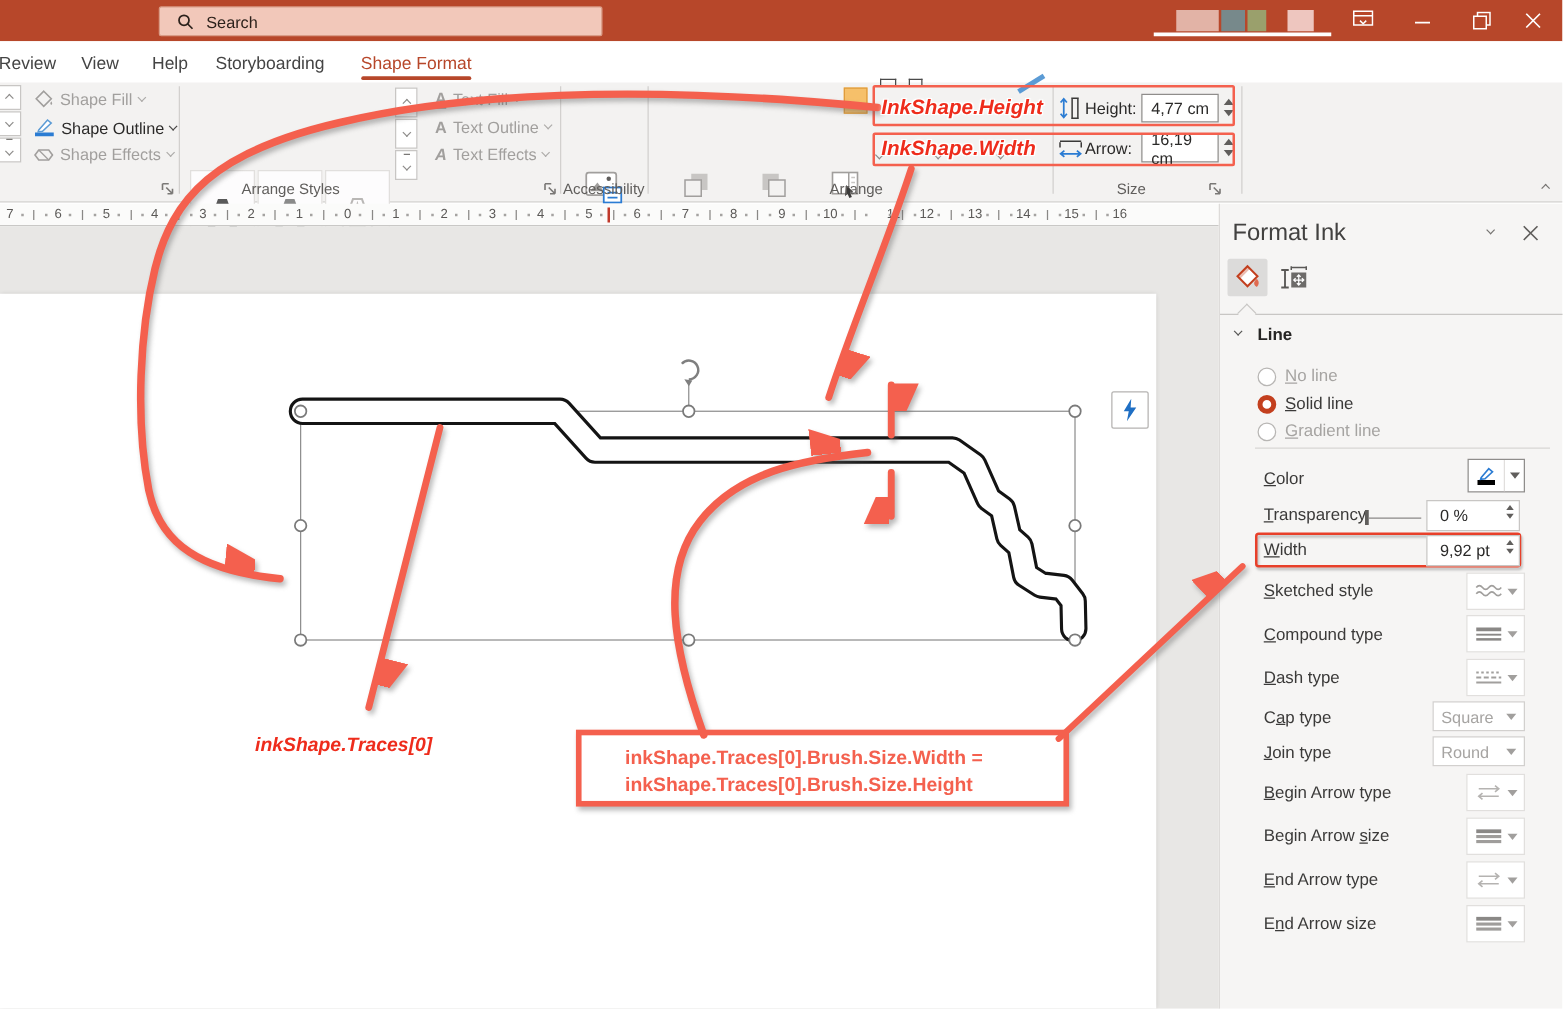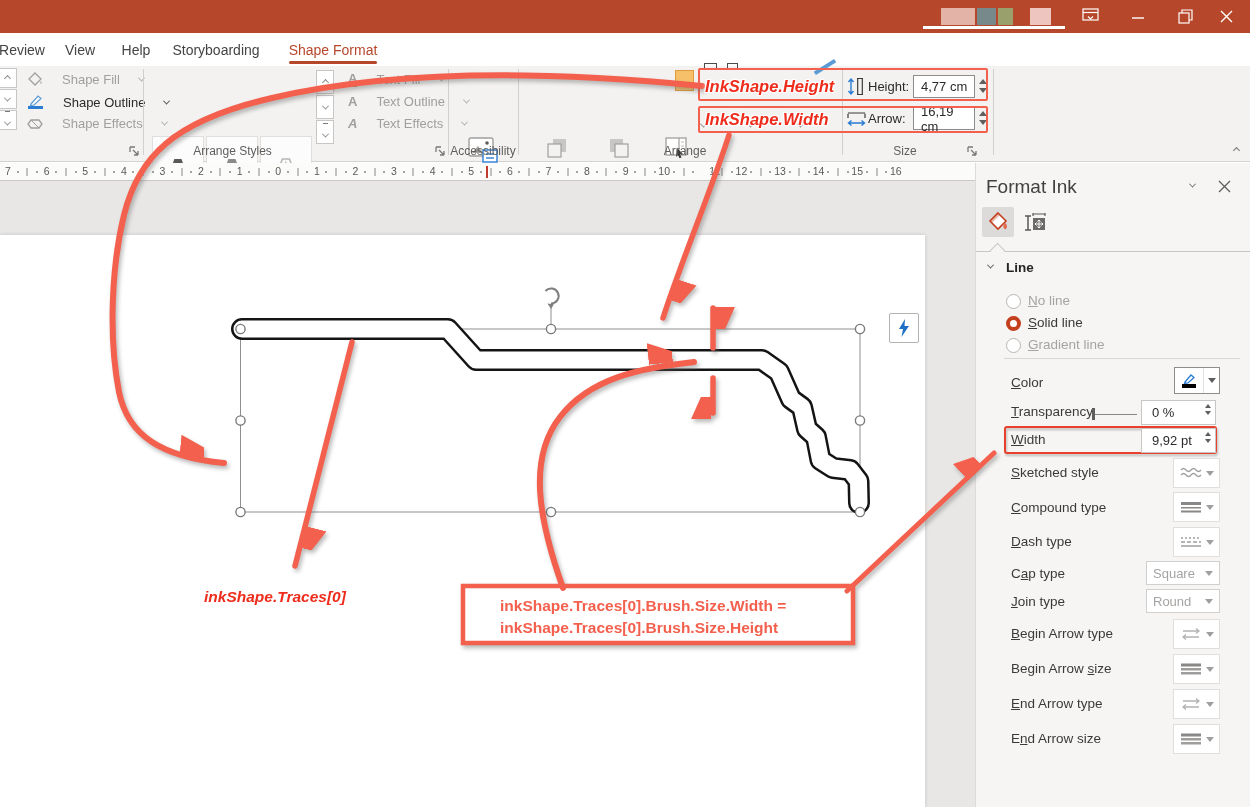--- a/index.html
+++ b/index.html
@@ -18,21 +18,21 @@
   #tabrow { left:0; top:33px; width:1250px; height:33px; background:#fff; }
   .tab { top:0; height:33px; display:flex; align-items:center; justify-content:center; font-size:14px; color:#444; cursor:default; }
   .tab.active { color:#b7472a; font-weight:normal; }
   .tab.active .underline { position:absolute; left:9px; right:9px; bottom:2px; height:3px; background:#b7472a; border-radius:2px; }
   .pillbtn { top:35px; height:28px; border:1px solid #c8c6c4; border-radius:4px; background:#fff; display:flex; align-items:center; justify-content:center; gap:6px; color:#b7472a; font-size:14.5px; }
 
   
   #ribbon { left:0; top:66px; width:1250px; height:96px; background:#f3f2f1; border-bottom:1px solid #d5d3d1; }
   .vsep { position:absolute; top:3px; bottom:6px; width:1px; background:#d2d0ce; }
   .grouplabel { position:absolute; bottom:3px; font-size:12px; color:#605e5c; text-align:center; }
-  .rbtn-row { position:absolute; display:flex; align-items:center; gap:19px; font-size:13px; white-space:nowrap; }
+  .rbtn-row { position:absolute; display:flex; align-items:center; gap:5px; font-size:13px; white-space:nowrap; }
   .rbtn-row.disabled { color:#a19f9d; }
   .rbtn-row.enabled { color:#2b2a29; }
   .chev { display:inline-block; width:5px; height:5px; border-right:1.4px solid currentColor; border-bottom:1.4px solid currentColor; transform:rotate(45deg) translate(-1px,-1px); opacity:.85; }
   .minibtn { position:absolute; background:#fff; border:1px solid #c8c6c4; display:flex; align-items:center; justify-content:center; color:#7a7876; }
   .wordart-tile { position:absolute; top:70px; width:52px; height:75px; background:#fdfcfd; border:1px solid #e1dfdd; display:flex; align-items:center; justify-content:center; font-size:42px; font-weight:bold; }
   .two-line-btn { position:absolute; top:70px; width:58px; text-align:center; font-size:13px; line-height:16px; }
   .launcher { position:absolute; width:12px; height:12px; }
   .spin { position:absolute; width:11px; display:flex; flex-direction:column; gap:4px; align-items:center; }
   .spin .up { width:0;height:0;border-left:4px solid transparent;border-right:4px solid transparent;border-bottom:5px solid #605e5c; }
   .spin .dn { width:0;height:0;border-left:4px solid transparent;border-right:4px solid transparent;border-top:5px solid #605e5c; }
@@ -79,20 +79,27 @@
   .anno-label { position:absolute; z-index:61; font-weight:bold; color:#ee2c1c; pointer-events:none;
      text-shadow:-1px -1px 0 #fff,1px -1px 0 #fff,-1px 1px 0 #fff,1px 1px 0 #fff,0 0 4px #fff;font-style:italic; }
   .redbox { position:absolute; border:2px solid #f4604e; border-radius:2px; z-index:59; pointer-events:none; }
   #canvas-svg { left:0; top:0; width:1250px; height:807px; z-index:5; }
   u { text-decoration:underline; }
 </style>
 </head>
 <body>
 
 <div id="titlebar" class="abs">
+  <div id="searchbox" class="abs">
+    <svg width="13" height="13" viewBox="0 0 13 13">
+        <circle cx="5.2" cy="5.2" r="4" fill="none" stroke="#2c211b" stroke-width="1.4"></circle>
+        <line x1="8.2" y1="8.2" x2="12" y2="12" stroke="#2c211b" stroke-width="1.4"></line>
+      </svg>
+    <span>Search</span>
+  </div>
   <div class="abs swatch" style="left:941px;width:34px;background:#e2b3a6"></div>
   <div class="abs swatch" style="left:977px;width:19px;background:#77898b"></div>
   <div class="abs swatch" style="left:998px;width:15px;background:#9aa06c"></div>
   <div class="abs swatch" style="left:1030px;width:21px;background:#eec6bf"></div>
   <div id="swatchbar" class="abs"></div>
   <div class="abs winbtn" style="left:1078px;top:6px;width:24px;height:20px">
     <svg width="17" height="16" viewBox="0 0 17 16">
         <rect x="1" y="1" width="15" height="11" fill="none" stroke="#fff" stroke-width="1.2"></rect>
         <line x1="1" y1="4.5" x2="16" y2="4.5" stroke="#fff" stroke-width="1.2"></line>
         <path d="M6 8.5 L8.5 11 L11 8.5" fill="none" stroke="#fff" stroke-width="1.2"></path>

